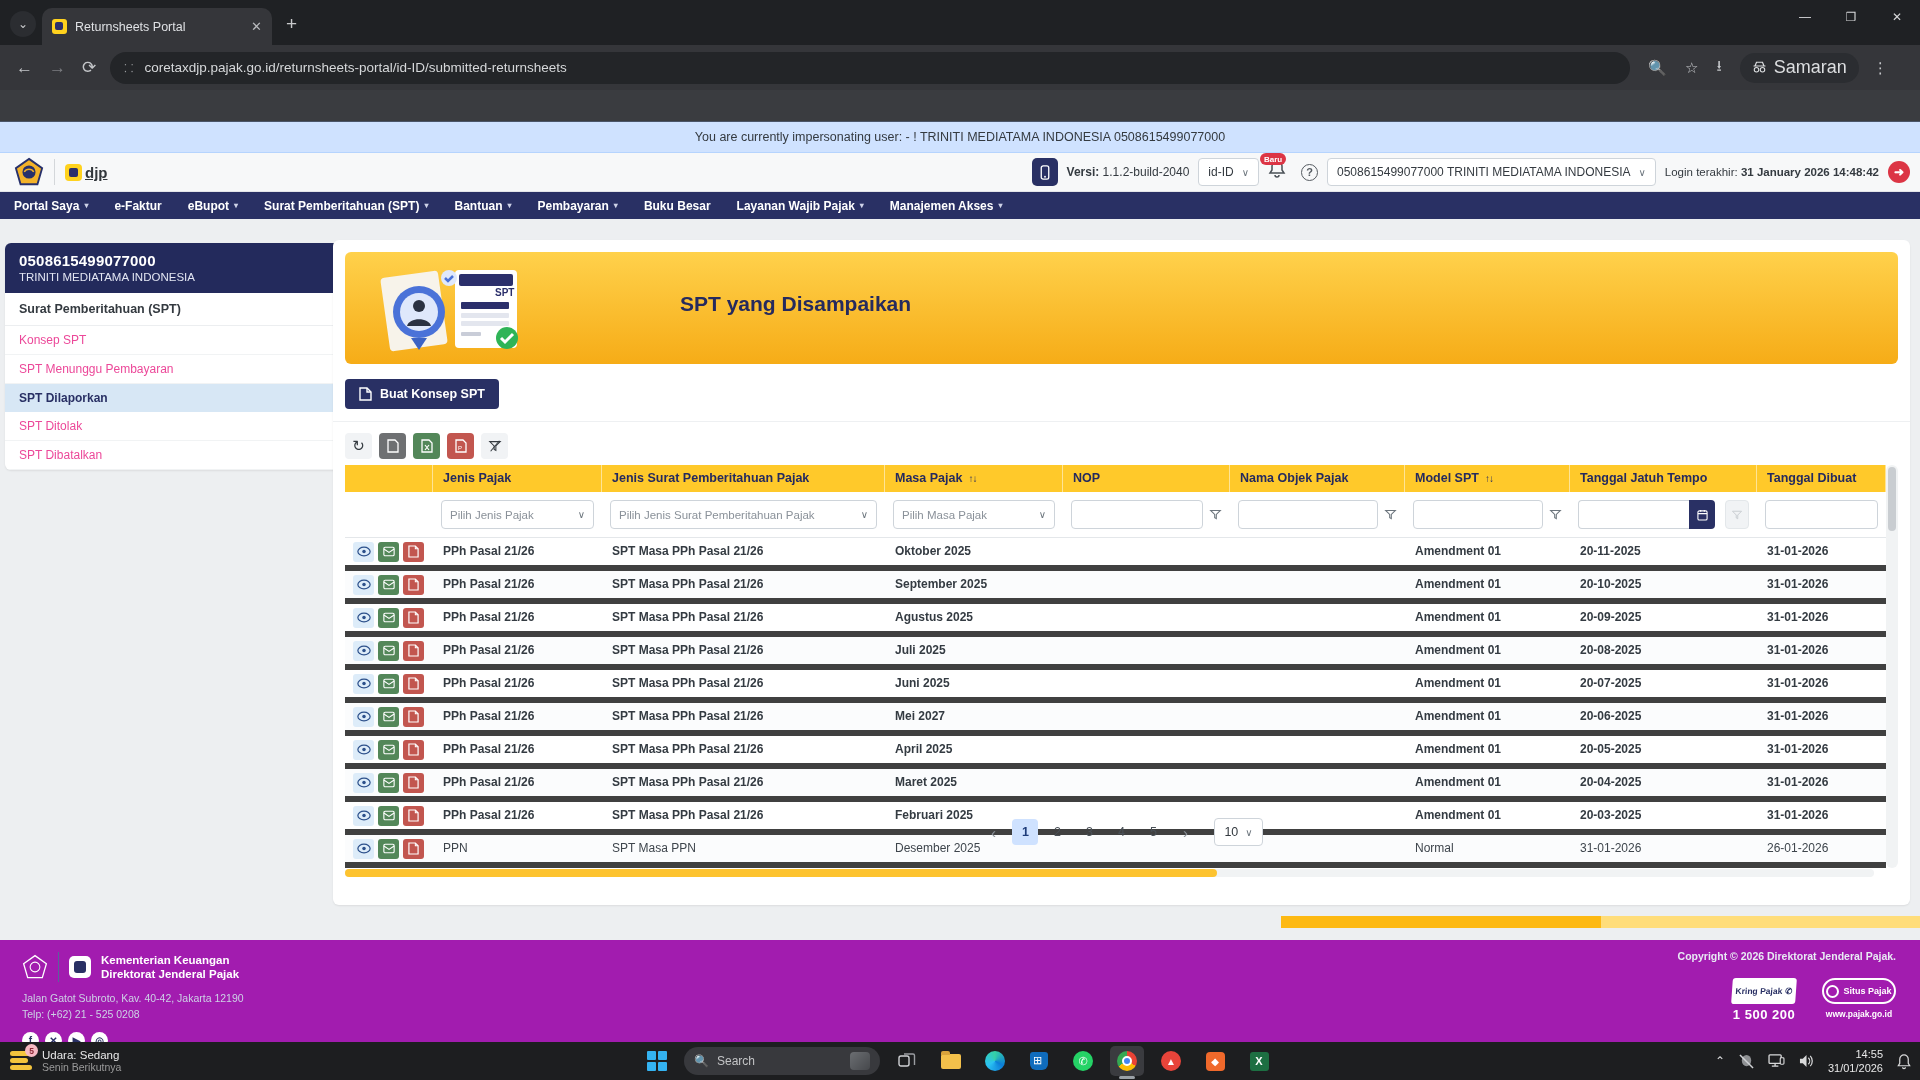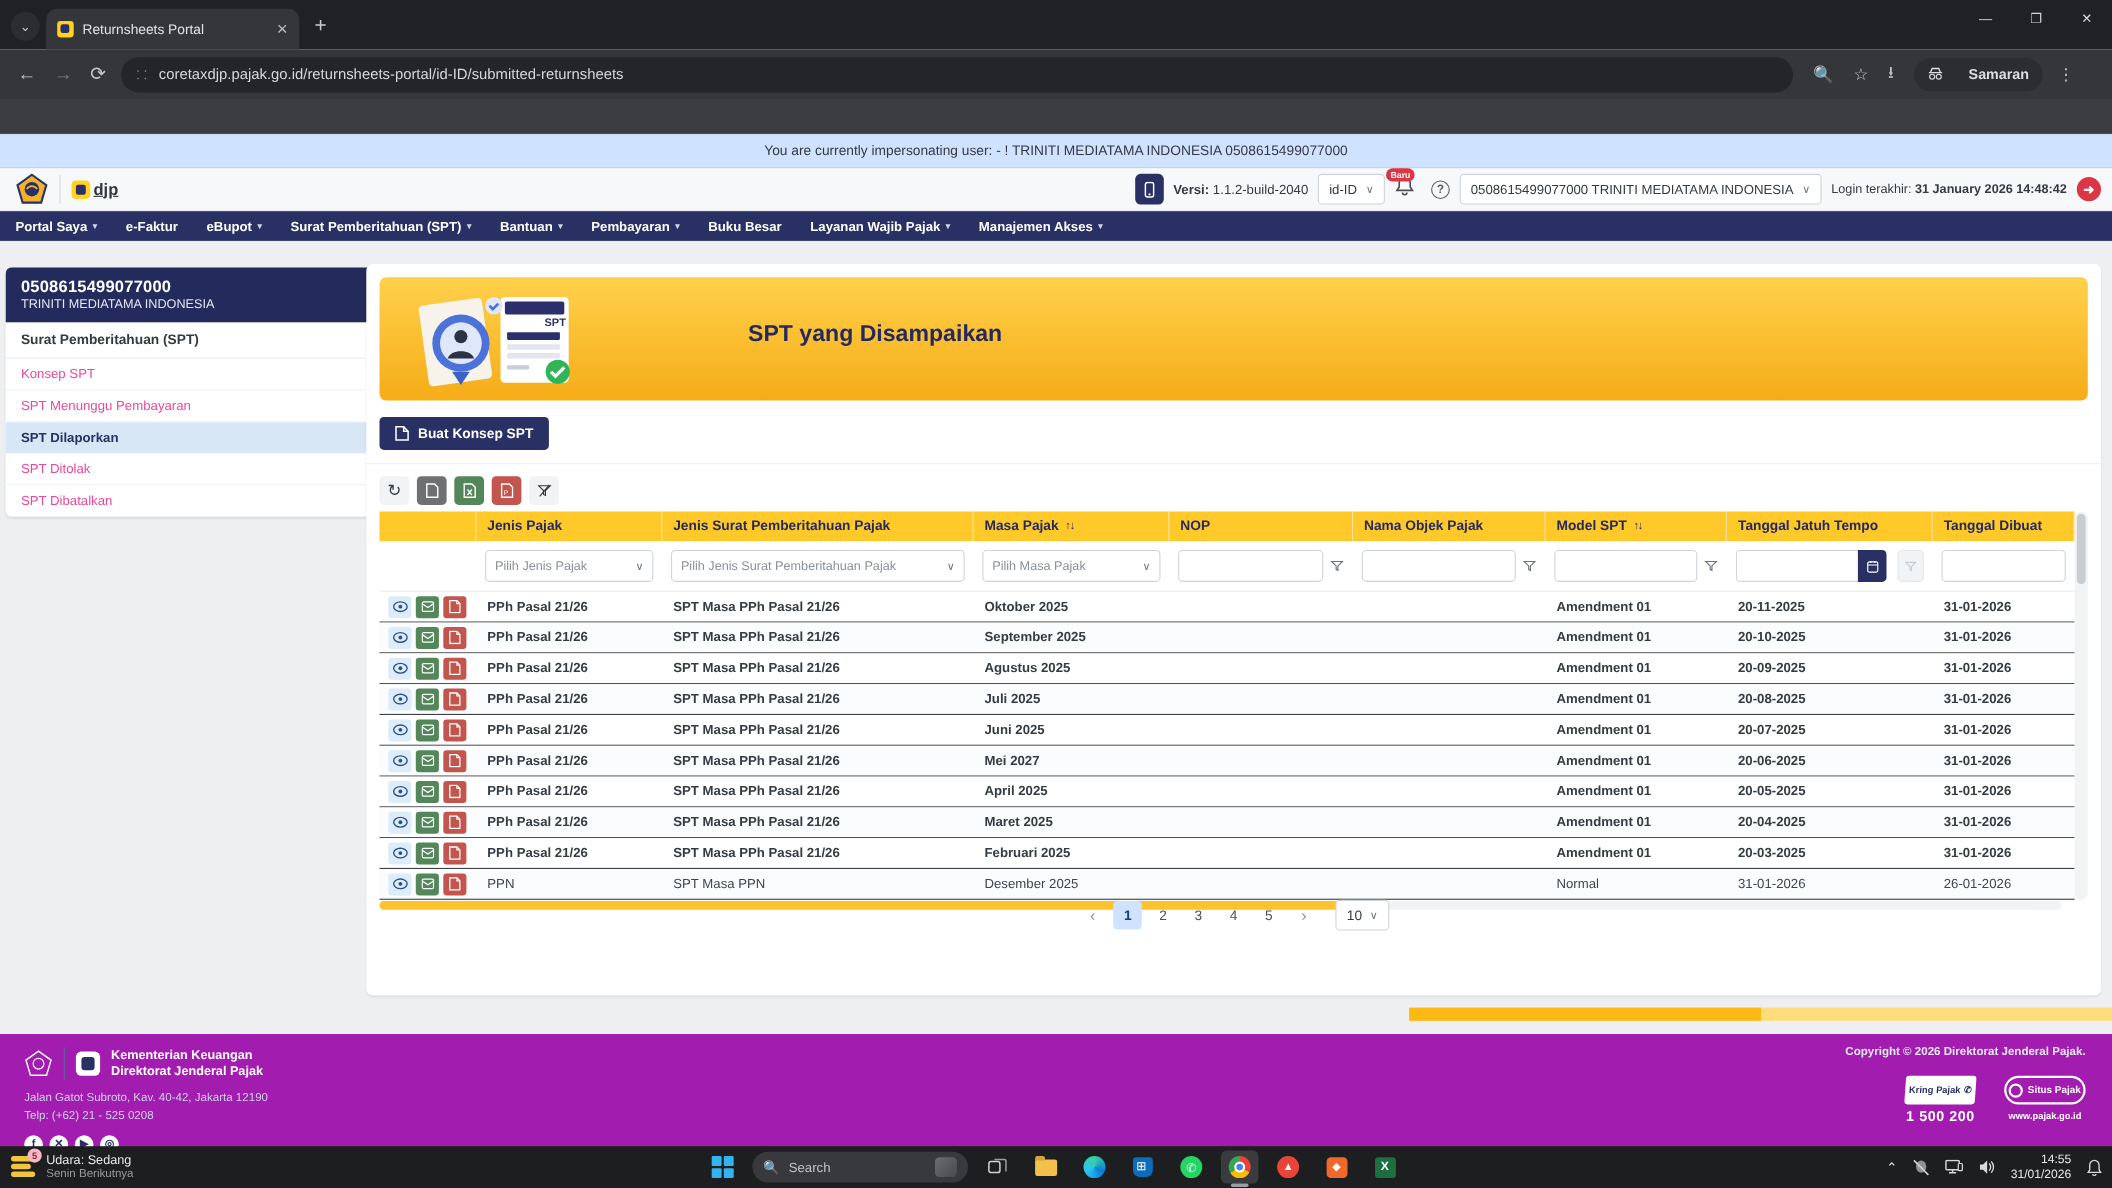--- a/index.html
+++ b/index.html
@@ -18,21 +18,21 @@
   .win-controls{position:absolute;right:0;top:0;height:34px;display:flex;align-items:center;}
   .win-controls span{width:46px;text-align:center;color:#d7d8da;font-size:12px;}
   .toolbar{position:absolute;left:0;top:45px;width:100%;height:45px;background:#35363a;display:flex;align-items:center;}
   .navbtn{color:#c4c6c9;font-size:17px;margin-left:16px;}
   .navbtn.dim{color:#7c7e82;}
   .urlbar{height:32px;background:#232528;border-radius:16px;margin-left:14px;flex:1;max-width:1520px;display:flex;align-items:center;padding:0 14px;gap:10px;}
   .urlbar .site-ico{color:#9a9c9f;font-size:11px;letter-spacing:1px;}
   .urlbar .url{color:#d6d8da;font-size:13.5px;}
   .tool-icons{display:flex;align-items:center;gap:18px;margin:0 14px 0 18px;}
   .tool-icons .ti{color:#c4c6c9;font-size:15px;}
-  .profile-chip{height:30px;border-radius:15px;background:#2b2d31;color:#dcdee0;display:flex;align-items:center;gap:23px;padding:0 12px;font-size:13px;font-weight:bold;}
+  .profile-chip{height:30px;border-radius:15px;background:#2b2d31;color:#dcdee0;display:flex;align-items:center;gap:7px;padding:0 12px;font-size:18px;}
   .kebab{color:#c4c6c9;font-size:15px;margin-right:14px;}
   .bookmark-gap{position:absolute;left:0;top:90px;width:100%;height:32px;background:#3a3c40;border-bottom:1px solid #4a5568;}
 
   
   .impersonation{position:absolute;left:0;top:122px;width:100%;height:31px;background:#cfe2ff;border-bottom:1px solid #b6d4fe;display:flex;align-items:center;justify-content:center;color:#343a40;font-size:12.5px;text-align:center;}
 
   
   .appheader{position:absolute;left:0;top:153px;width:100%;height:39px;background:#f7f8f9;border-bottom:1px solid #e3e5e8;display:flex;align-items:center;}
   .kemenkeu{width:30px;height:30px;margin-left:14px;}
   .hdr-div{width:1px;height:26px;background:#d4d7da;margin:0 10px;}
@@ -88,21 +88,21 @@
   .f-row{background:#fff;border-bottom:1px solid #e4e7ea;}
   .f-cell{padding:8px 8px;display:flex;align-items:center;gap:6px;overflow:hidden;}
   .f-select{height:29px;flex:1;max-width:100%;border:1px solid #ced4da;border-radius:4px;background:#fff;display:flex;align-items:center;justify-content:space-between;padding:0 8px;color:#8a9199;font-size:11.5px;white-space:nowrap;overflow:hidden;}
   .f-input{height:29px;width:100%;border:1px solid #ced4da;border-radius:4px;background:#fff;padding:0 8px;font-size:12px;color:#343a40;outline:none;min-width:0;}
   .funnel{color:#6c757d;flex:none;}
   .funnel.off{color:#c8cdd2;}
   .date-wrap{position:relative;flex:1;display:flex;min-width:0;}
   .date-wrap .f-input{border-radius:4px 0 0 4px;border-right:none;}
   .cal-btn{width:26px;height:29px;flex:none;background:#293064;border-radius:0 4px 4px 0;color:#fff;display:flex;align-items:center;justify-content:center;}
   .dis-btn{width:24px;height:29px;flex:none;background:#f1f3f5;border:1px solid #e3e7ea;border-radius:4px;display:flex;align-items:center;justify-content:center;margin-left:4px;}
-  .d-row{border-bottom:1px solid #404040;background:#fff;}
+  .d-row{border-bottom:6px solid #404040;background:#fff;}
   .d-row:nth-child(even){background:#fbfcfd;}
   .d-cell{height:27px;line-height:27px;padding:0 10px;font-size:12px;color:#3e454c;white-space:nowrap;overflow:hidden;}
   .d-row.em .d-cell{font-weight:600;color:#343b42;}
   .act-cell{display:flex;align-items:center;gap:4px;padding:0 0 0 8px;height:27px;}
   .a-btn{width:21px;height:20px;border-radius:3px;display:flex;align-items:center;justify-content:center;}
   .a-eye{background:#ddecf9;color:#2b4f8a;}
   .a-env{background:#538759;color:#fff;}
   .a-pdf{background:#c2564f;color:#fff;}
   .hscroll{height:8px;background:#f1f3f4;margin-right:12px;border-radius:4px;margin-top:1px;}
   .hthumb{height:8px;width:57%;background:#fdc32f;border-radius:4px;}

